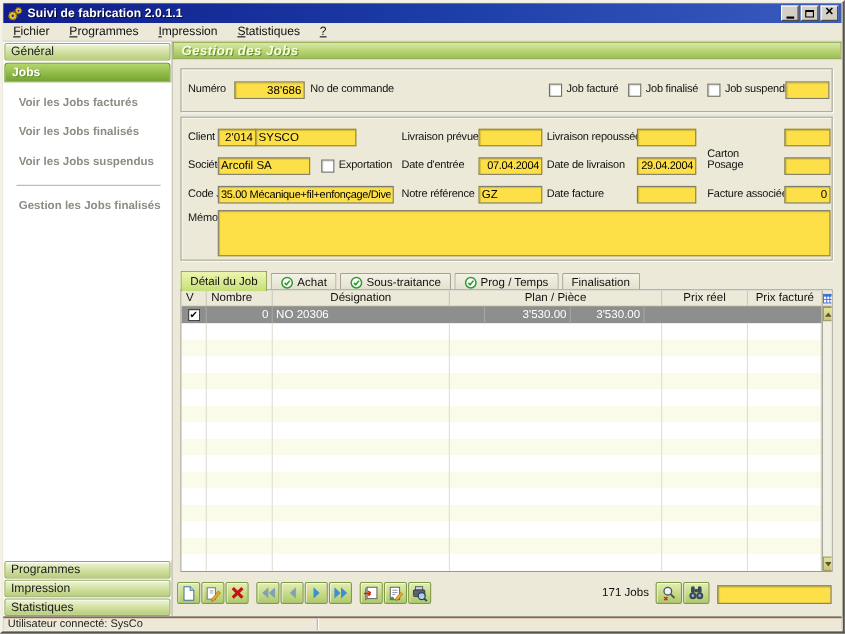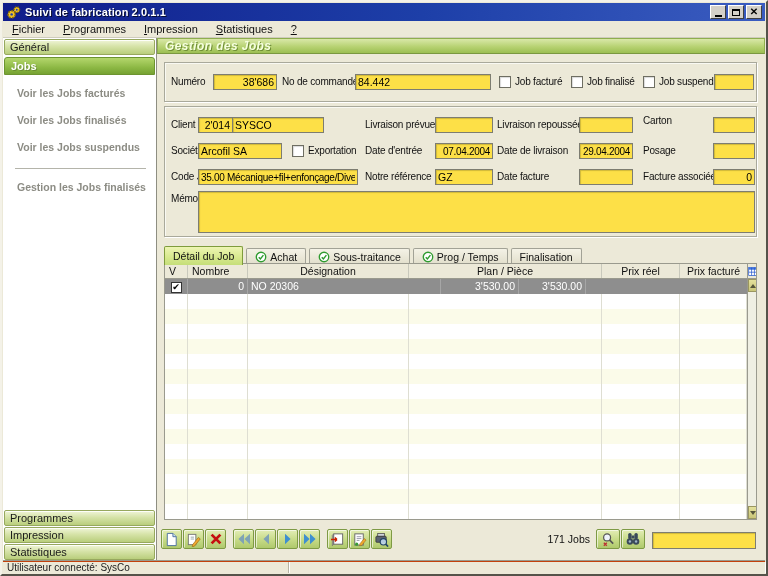--- a/index.html
+++ b/index.html
@@ -248,40 +248,39 @@
 
   <div class="main">
     <div class="main-header">Gestion des Jobs</div>
 
     <div class="workspace">
 
       <div class="groupbox" style="left:7px; top:8px; width:593px; height:40px;">
         <span class="flabel" style="left:6px; top:11px;">Numéro</span>
         <input class="field num" style="left: 48px; top: 11px; width: 64px;" value="38'686">
         <span class="flabel" style="left:117px; top:11px;">No de commande</span>
-        <input class="field" style="left: 190px; top: 11px; width: 136px;" value="84.442">
         <span class="cbox" style="left:334px; top:13px;"></span>
         <span class="flabel" style="left:350px; top:11px;">Job facturé</span>
         <span class="cbox" style="left:406px; top:13px;"></span>
         <span class="flabel" style="left:422px; top:11px;">Job finalisé</span>
         <span class="cbox" style="left:478px; top:13px;"></span>
         <span class="flabel" style="left:494px; top:11px;">Job suspendu</span>
         <input class="field" style="left: 549px; top: 11px; width: 40px;" value="">
       </div>
 
       <div class="groupbox" style="left:7px; top:52px; width:593px; height:131px;">
 
         <span class="flabel" style="left:6px; top:10px;">Client</span>
         <input class="field num" style="left: 33px; top: 10px; width: 35px;" value="2'014">
         <input class="field" style="left: 67px; top: 10px; width: 92px;" value="SYSCO">
         <span class="flabel" style="left:200px; top:10px;">Livraison prévue</span>
         <input class="field" style="left: 270px; top: 10px; width: 58px;" value="">
         <span class="flabel" style="left:332px; top:10px;">Livraison repoussée</span>
         <input class="field" style="left: 414px; top: 10px; width: 54px;" value="">
-        <span class="flabel" style="left:478px; top:6px;text-align:right;">Carton</span>
+        <span class="flabel" style="left:478px; top:26px;text-align:right;">Carton</span>
         <input class="field" style="left: 548px; top: 10px; width: 42px;" value="">
 
         <span class="flabel" style="left:6px; top:36px;">Société</span>
         <input class="field" style="left: 33px; top: 36px; width: 84px;" value="Arcofil SA">
         <span class="cbox" style="left:127px; top:38px;"></span>
         <span class="flabel" style="left:143px; top:36px;">Exportation</span>
         <span class="flabel" style="left:200px; top:36px;">Date d'entrée</span>
         <input class="field num tight" style="left: 270px; top: 36px; width: 58px;" value="07.04.2004">
         <span class="flabel" style="left:332px; top:36px;">Date de livraison</span>
         <input class="field num tight" style="left: 414px; top: 36px; width: 54px;" value="29.04.2004">

